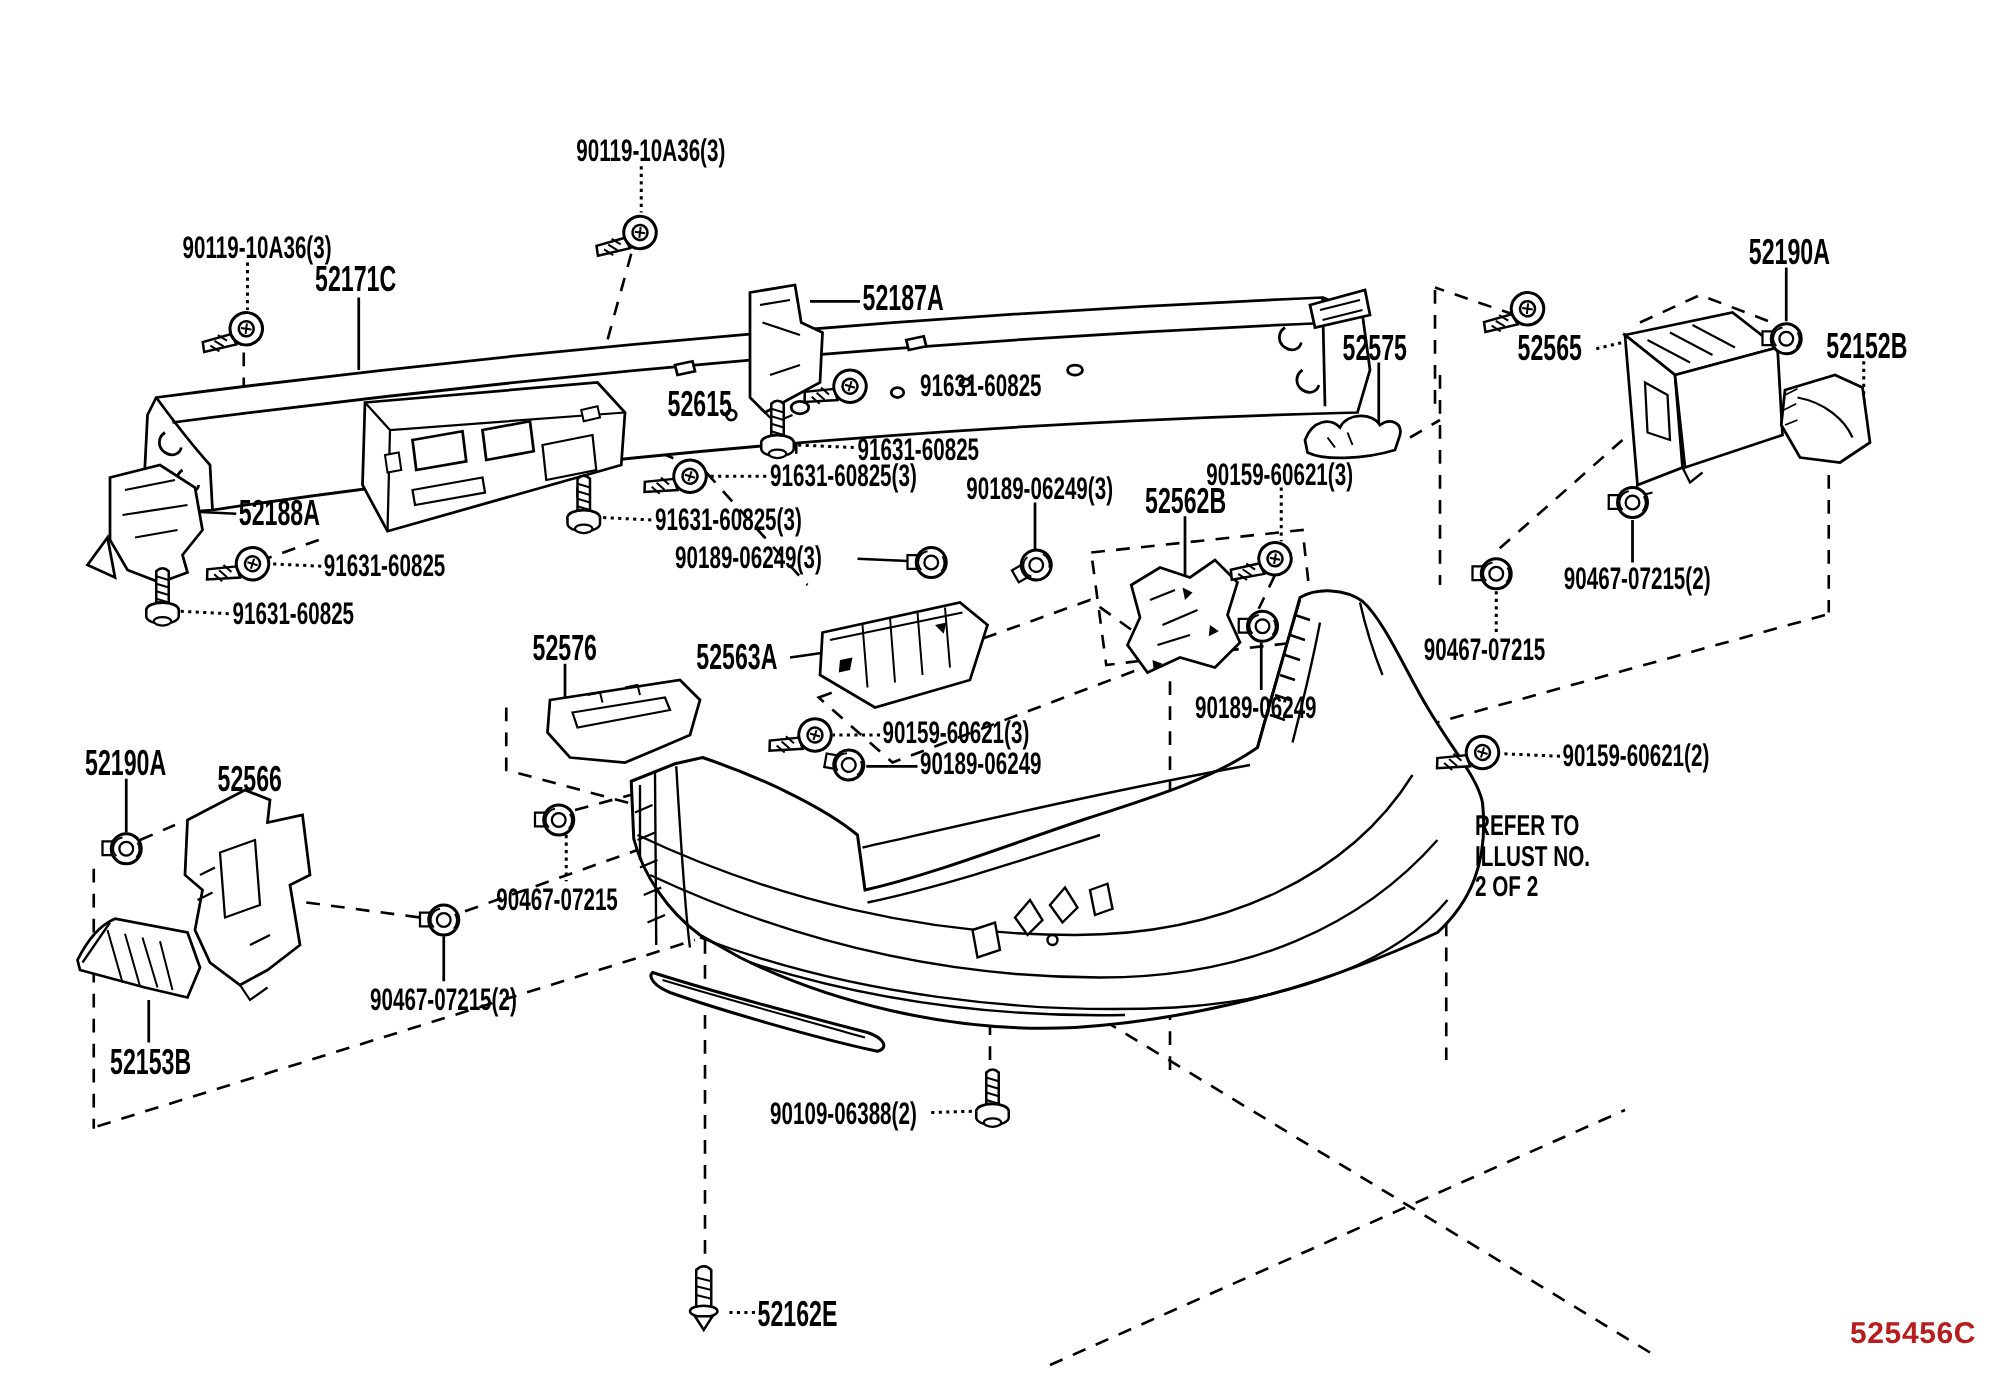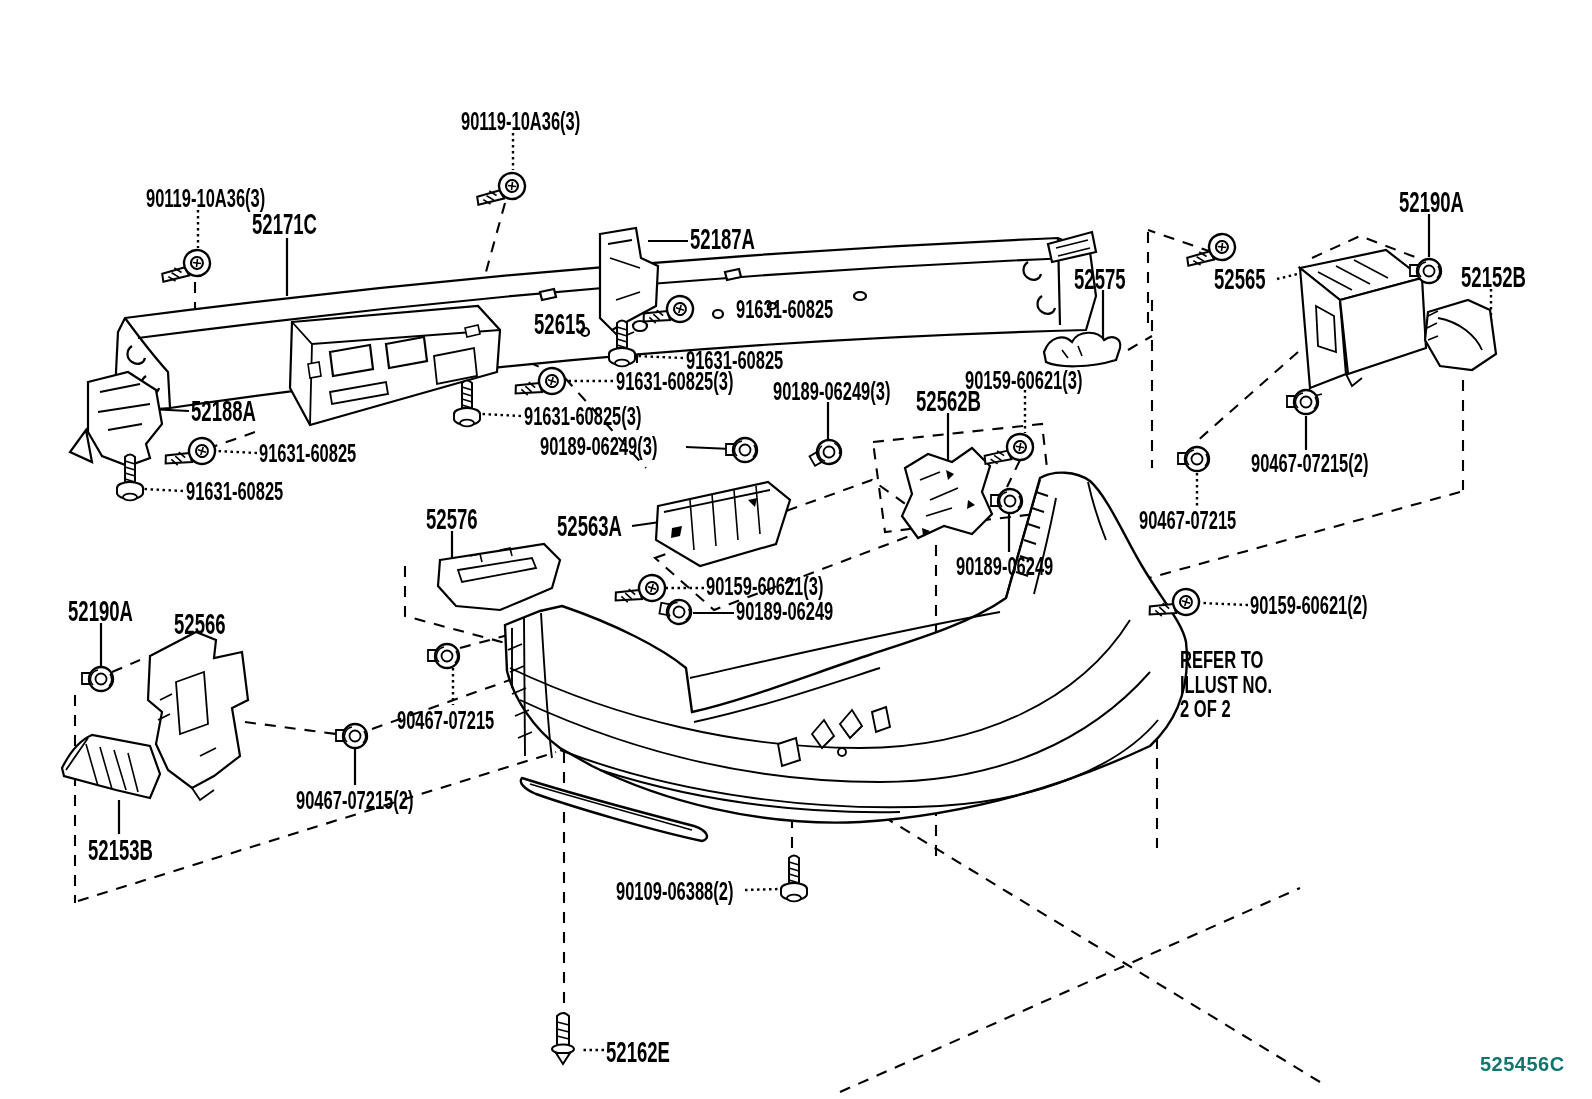--- a/index.html
+++ b/index.html
@@ -7,22 +7,22 @@
          font-family:"Liberation Sans",sans-serif;}
   #art{position:absolute;left:0;top:0;}
   #labels-layer{position:absolute;left:0;top:0;width:100%;height:100%;}
   .lbl{position:absolute;font-weight:700;font-size:25px;line-height:1;color:#000;
        white-space:nowrap;transform:scaleX(.66);transform-origin:left top;
        letter-spacing:0;font-family:"Liberation Sans",sans-serif;}
   .lbl.big{font-size:29px;transform:scaleX(.64);}
   .note{position:absolute;left:1180px;top:648px;font-weight:700;font-size:23px;
         line-height:24.5px;color:#000;transform:scaleX(.72);transform-origin:left top;
         white-space:nowrap;}
-  .figcode{position:absolute;left:1480px;top:1053px;font-weight:700;font-size:20px;
-        color:#0f766e;letter-spacing:.5px;}
+  .figcode{position:absolute;left:1480px;top:1053px;font-weight:700;font-size:24px;
+        color:#b91c1c;letter-spacing:.5px;}
 </style>
 </head>
 <body>
 
 <div id="stage">
 
 <svg id="art" width="1592" height="1099" viewBox="0 0 1592 1099">
   <defs>
     <g id="scr">
       <path d="M-12,-4 L-34,-13 L-38,-6 L-14,5 Z" fill="#fff" stroke="#000" stroke-width="2"></path>

